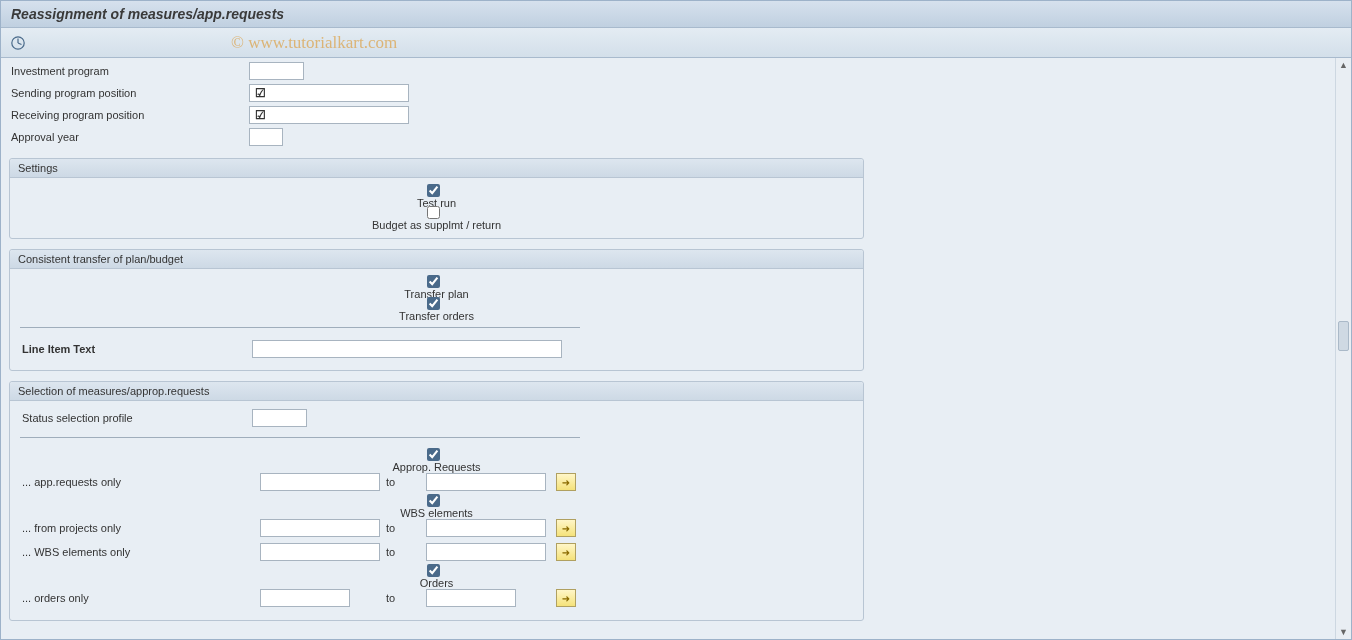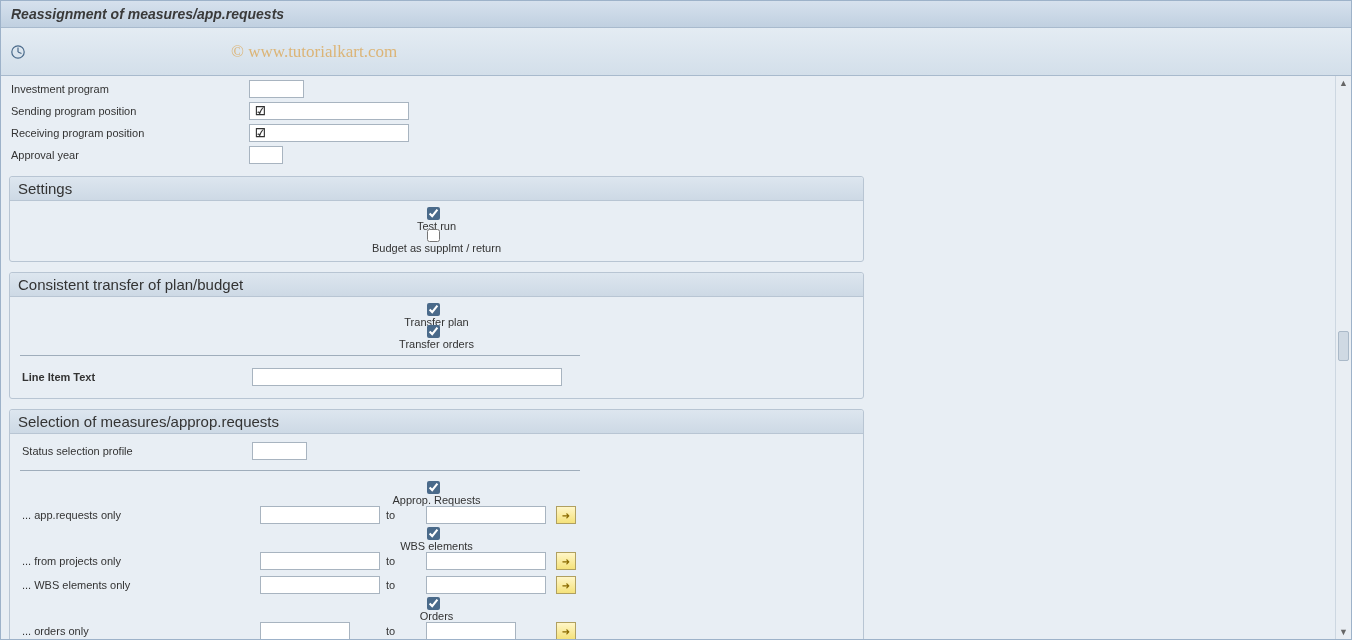--- a/index.html
+++ b/index.html
@@ -23,21 +23,21 @@
     border-bottom: 1px solid #a8bacd;
     padding: 5px 10px;
     font-weight: bold;
     font-style: italic;
     font-size: 14px;
     color: #3a3a3a;
   }
   .toolbar {
     background: linear-gradient(#e4ecf3, #d3dfea);
     border-bottom: 1px solid #a8bacd;
-    height: 48px;
+    height: 30px;
     display: flex;
     align-items: center;
     padding: 0 8px;
     position: relative;
   }
   .exec-icon {
     width: 18px; height: 18px;
     display: inline-flex;
     align-items: center; justify-content: center;
     cursor: pointer;
@@ -101,21 +101,21 @@
     border: 1px solid #b8c5d3;
     border-radius: 3px;
     background: #e8eef4;
     margin-top: 10px;
     width: 855px;
   }
   .group-title {
     background: linear-gradient(#dde6ef, #cdd9e5);
     border-bottom: 1px solid #b8c5d3;
     padding: 3px 8px;
-    font-size: 15px;
+    font-size: 11px;
     border-radius: 3px 3px 0 0;
   }
   .group-body {
     padding: 6px 10px 10px 10px;
   }
   .chk-row {
     display:flex; align-items:center; height:22px;flex-direction:column;
   }
   input[type=checkbox] {
     margin: 0 6px 0 0;

